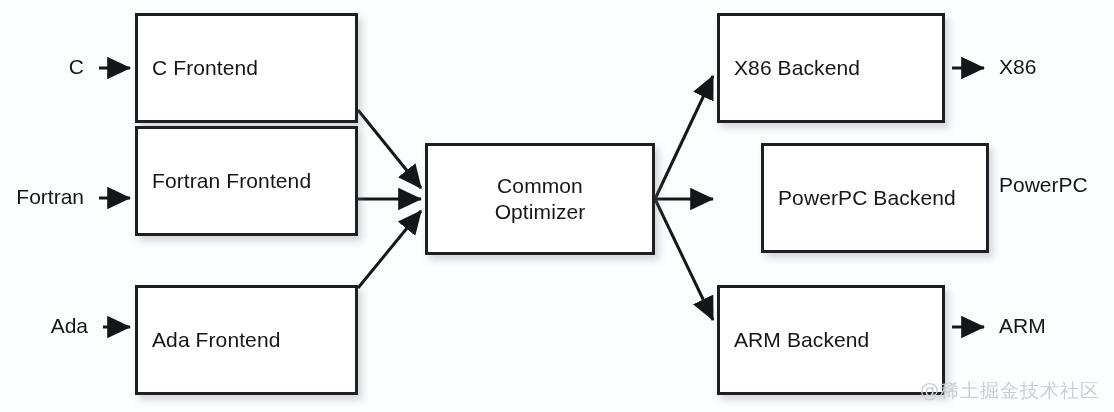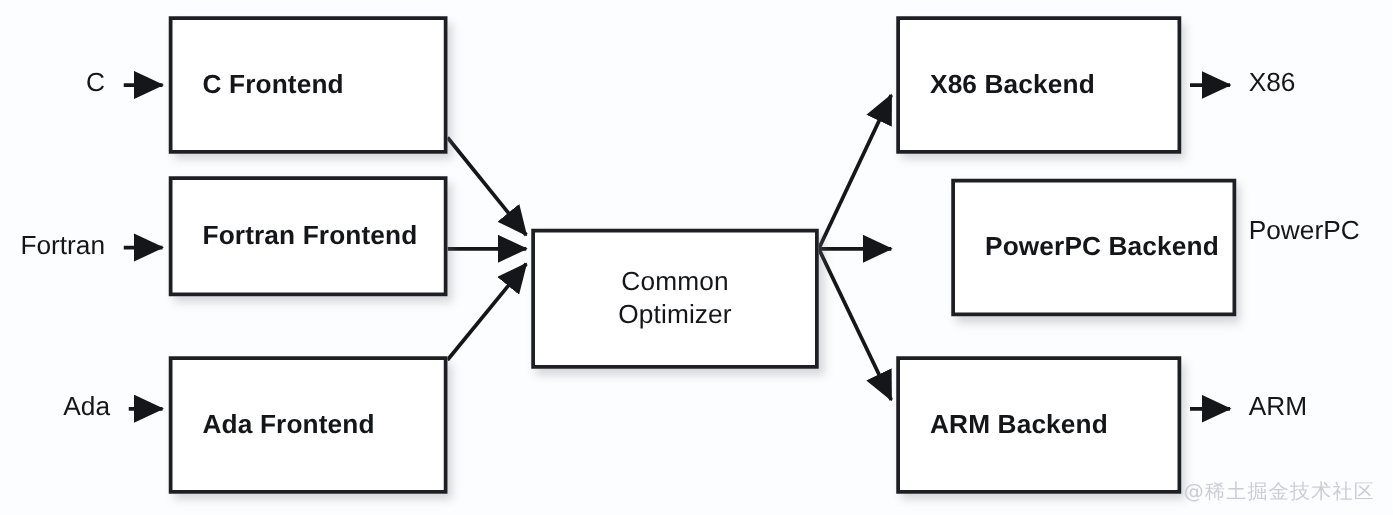--- a/index.html
+++ b/index.html
@@ -32,42 +32,41 @@
     align-items: center;
     z-index: 3;
   }
   .node-label {
     font-size: 21px;
     color: #14161a;
     letter-spacing: 0.1px;
     line-height: 1.22;
     white-space: pre-line;
   }
-  .node.align-left .node-label { padding-left: 24px; text-align: center; font-weight: bold; }
+  .node.align-left .node-label { padding-left: 14px; text-align: center; }
   .node.align-center {
     justify-content: center;
-    margin-top: 40px;
   }
   .node.align-center .node-label { text-align: center; }
 
   .io-label {
     position: absolute;
     font-size: 21px;
     color: #14161a;
     white-space: nowrap;
     z-index: 3;
   }
   .io-label.right-align {
     text-align: right;
   }
   .watermark {
     position: absolute;
     right: 14px;
     bottom: 8px;
-    font-size: 16px;
+    font-size: 19px;
     color: #c9ced6;
     font-family: "DejaVu Sans", sans-serif;
     letter-spacing: 1px;
     z-index: 4;
     white-space: nowrap;
   }
 </style>
 </head>
 <body>
 
@@ -124,21 +123,21 @@
     </g>
   </svg>
 
   <div class="io-label right-align" style="left:0px; top:55px; width:84px;">C</div>
   <div class="io-label right-align" style="left:0px; top:185px; width:84px;">Fortran</div>
   <div class="io-label right-align" style="left:0px; top:314px; width:88px;">Ada</div>
 
   <div class="node align-left" style="left:135px; top:13px; width:223px; height:110px;">
     <span class="node-label">C Frontend</span>
   </div>
-  <div class="node align-left" style="left:135px; top:141px; width:223px; height:96px;">
+  <div class="node align-left" style="left:135px; top:126px; width:223px; height:110px;">
     <span class="node-label">Fortran Frontend</span>
   </div>
   <div class="node align-left" style="left:135px; top:285px; width:223px; height:110px;">
     <span class="node-label">Ada Frontend</span>
   </div>
 
   <div class="node align-center" style="left:425px; top:143px; width:230px; height:112px;">
     <span class="node-label">Common
 Optimizer</span>
   </div>

